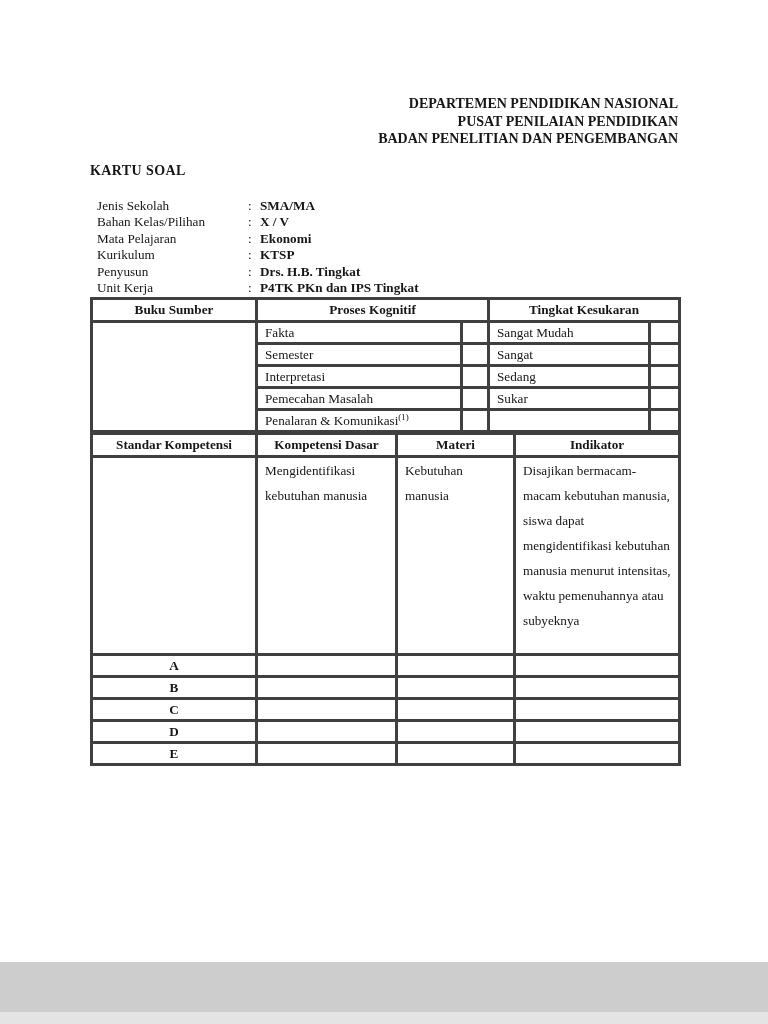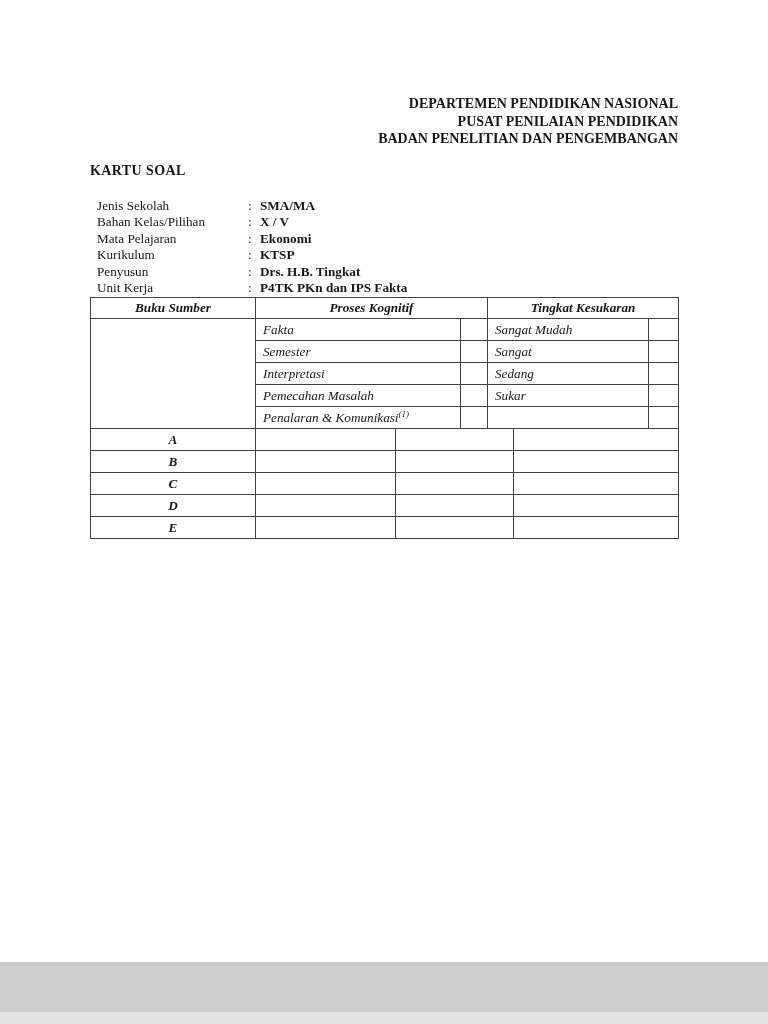--- a/index.html
+++ b/index.html
@@ -16,21 +16,21 @@
   .org-block { text-align: right; font-weight: bold; font-size: 14px; line-height: 17.5px; }
   .doc-title { text-align: left; font-weight: bold; font-size: 14px; margin-top: 15px; letter-spacing: 0.4px; }
 
   .fields { margin-top: 19px; font-size: 13.2px; }
   .frow { display: flex; line-height: 16.6px; padding-left: 7px; }
   .f-label { width: 151px; flex: none; }
   .f-colon { width: 12px; flex: none; }
   .f-value { flex: none; font-weight: bold; }
 
   table.t { border-collapse: collapse; table-layout: fixed; width: 588px; }
-  .t td { border: 1px solid #404040; font-size: 13.2px; padding: 0 7px; overflow: hidden; font-style: italic; }
+  .t td { border: 3px solid #404040; font-size: 13.2px; padding: 0 7px; overflow: hidden; }
   .t .th { font-weight: bold; text-align: center; padding: 2px 4px; vertical-align: middle; }
   .t1 { margin-top: 0; }
   .t2 { margin-top: -1px; }
   .t1 tr.hrow { height: 21px; }
   .t1 tr.crow { height: 22px; padding-left: 8px; }
   .t2 tr.hrow1 { height: 22px; }
   .t2 tr.bigrow { height: 198px; }
   .t2 tr.hrow2 { height: 38px; }
   .t2 tr.arow { height: 22px; }
   .vtop { vertical-align: top; }
@@ -78,21 +78,21 @@
       <span class="f-value">KTSP</span>
     </div>
     <div class="frow">
       <span class="f-label">Penyusun</span>
       <span class="f-colon">:</span>
       <span class="f-value">Drs. H.B. Tingkat</span>
     </div>
     <div class="frow">
       <span class="f-label">Unit Kerja</span>
       <span class="f-colon">:</span>
-      <span class="f-value">P4TK PKn dan IPS Fakta</span>
+      <span class="f-value">P4TK PKn dan IPS Tingkat</span>
     </div>
   </div>
 
   <table class="t t1">
     <colgroup>
       <col style="width:165px">
         <col style="width:205px">
         <col style="width:27px">
         <col style="width:161px">
         <col style="width:30px">
@@ -138,20 +138,32 @@
     </table>
 
   <table class="t t2">
     <colgroup>
       <col style="width:165px">
         <col style="width:140px">
         <col style="width:118px">
         <col style="width:165px">
     </colgroup>
     <tbody>
+        <tr class="hrow1">
+      <td class="th">Standar Kompetensi</td>
+      <td class="th">Kompetensi Dasar</td>
+      <td class="th">Materi</td>
+      <td class="th">Indikator</td>
+    </tr>
+    <tr class="bigrow">
+      <td class="spread"></td>
+      <td class="spread">Mengidentifikasi kebutuhan manusia</td>
+      <td class="spread">Kebutuhan manusia</td>
+      <td class="spread">Disajikan bermacam-macam kebutuhan manusia, siswa dapat mengidentifikasi kebutuhan manusia menurut intensitas, waktu pemenuhannya atau subyeknya</td>
+    </tr>
     <tr class="arow">
       <td class="letter">A</td>
       <td></td>
       <td></td>
       <td></td>
     </tr>
     <tr class="arow">
       <td class="letter">B</td>
       <td></td>
       <td></td>

